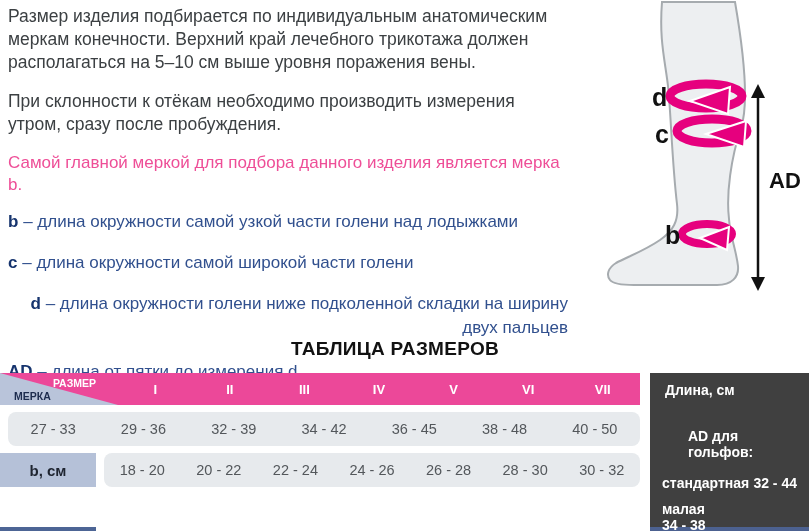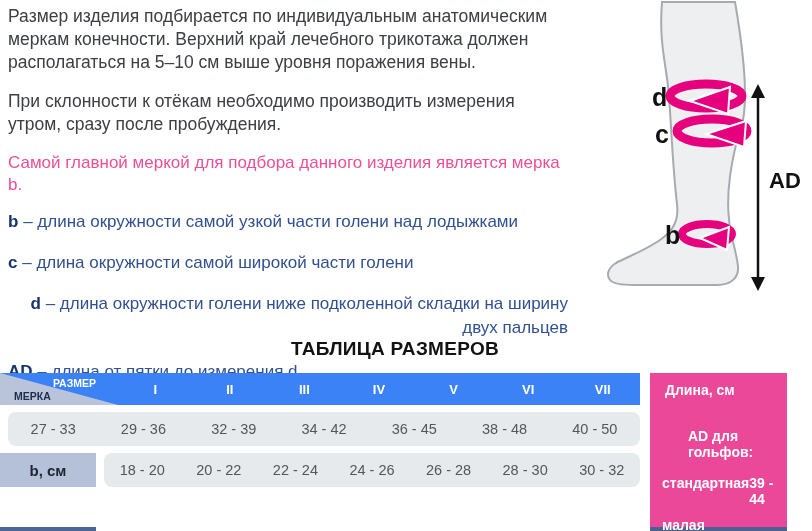--- a/index.html
+++ b/index.html
@@ -16,21 +16,21 @@
   .meas b { color:#16346e; font-weight:bold; }
   
   .leg-diagram { position:absolute; left:602px; top:0; width:210px; height:302px; }
   
   .table-title {
     position:absolute; left:0; top:338px; width:790px; text-align:center;
     font-size:19px; font-weight:bold; color:#121212; letter-spacing:0.3px;
   }
   
   .table-area { position:absolute; left:0; top:373px; width:640px; height:158px; }
-  .thead { position:relative; width:640px; height:32px; background:#3b82f6; }
+  .thead { position:relative; width:640px; height:32px; background:#ec4899; }
   .corner { position:absolute; left:0; top:0; width:118px; height:32px; }
   .corner::before {
     content:""; position:absolute; inset:0; background:#b9c4da;
     clip-path:polygon(0 0, 100% 100%, 0 100%);
   }
   .corner-top {
     position:absolute; right:22px; top:4px; font-size:10.5px; font-weight:bold;
     color:#ffffff; z-index:2;
   }
   .corner-bottom {
@@ -50,22 +50,22 @@
   .row-vals {
     margin-left:8px; flex:1; background:#e7eaed;
     display:grid; grid-template-columns:repeat(7,1fr); align-items:center;border-radius:8px;
   }
   .row-vals div { text-align:center; font-size:14.5px; color:#53575b; }
   .next-row-stub {
     position:absolute; left:0; bottom:0; width:96px; height:4px; background:#4d6595;
   }
   
   .length-panel {
-    position:absolute; left:650px; top:373px; width:137px; height:158px;
-    background:#ec4899; border-bottom:4px solid #4c6190;
+    position:absolute; left:650px; top:373px; width:159px; height:158px;
+    background:#404040; border-bottom:4px solid #4c6190;
     color:#ffffff; padding:9px 12px 0 12px;
   }
   .length-title { font-size:14px; font-weight:bold; padding-left:3px; }
   .length-sub { font-size:14px; font-weight:bold; margin-top:30px;margin-left:26px; }
   .length-opt { display:flex; justify-content:space-between; font-size:14px; font-weight:bold; margin-top:15px; }
   .length-opt:last-child { margin-top:10px;flex-direction:column; }
 </style>
 </head>
 <body>
 
@@ -161,19 +161,19 @@
   </div>
 
   <div class="next-row-stub"></div>
 </div>
 
 <div class="length-panel">
   <div class="length-title">Длина, см</div>
   <div class="length-sub">AD для гольфов:</div>
   <div class="length-opt">
     <span>стандартная</span>
-    <span>39 - 44</span>
+    <span>32 - 44</span>
   </div>
   <div class="length-opt">
     <span>малая</span>
     <span>34 - 38</span>
   </div>
 </div>
 
 </body></html>

